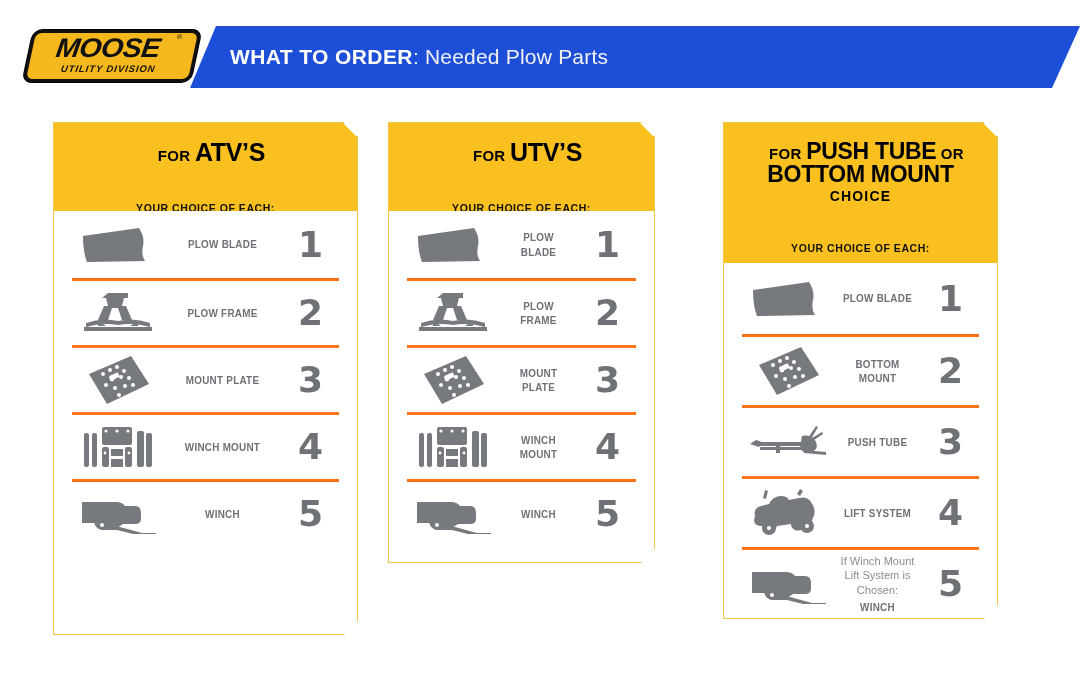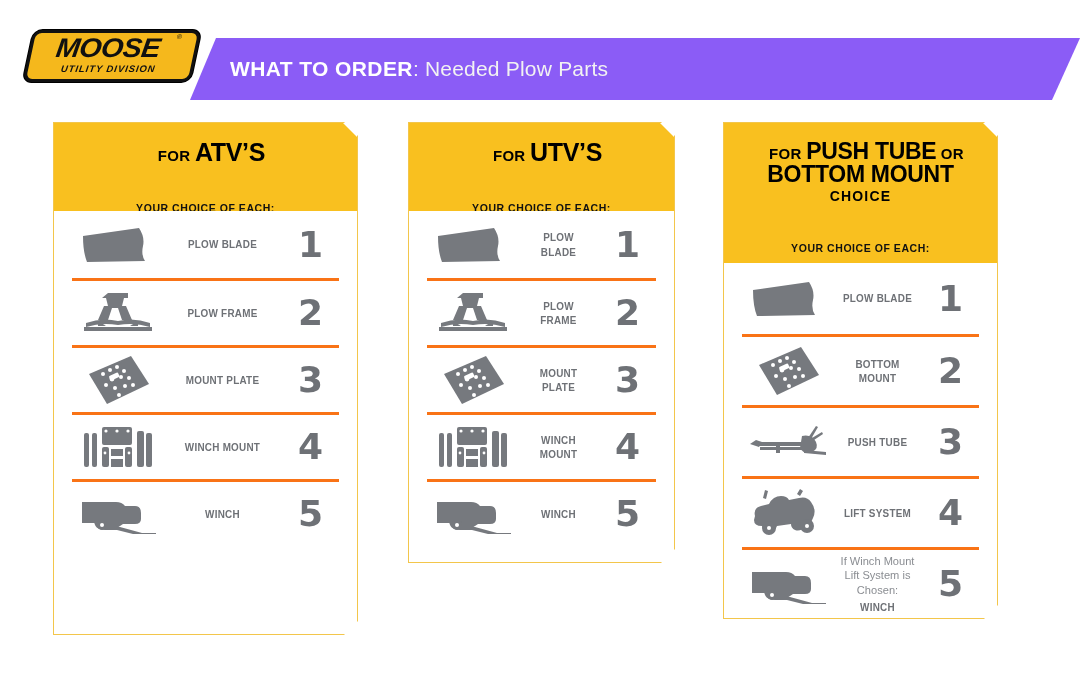--- a/index.html
+++ b/index.html
@@ -5,22 +5,22 @@
   html,body{margin:0;padding:0;}
   body{
     width:1080px;height:691px;background:#ffffff;
     font-family:"Liberation Sans", sans-serif;
     overflow:hidden;position:relative;
   }
 
   
   .header{position:absolute;left:0;top:22px;width:1080px;height:62px;}
   .header-bar{
-    position:absolute;left:190px;top:16px;width:890px;height:62px;
-    background:#8b5cf6;
+    position:absolute;left:190px;top:4px;width:890px;height:62px;
+    background:#1d4ed8;
     clip-path:polygon(26px 0, 890px 0, 862px 62px, 0px 62px);
   }
   .header-title{
     position:absolute;left:40px;top:50%;transform:translateY(-50%);
     white-space:nowrap;color:#fff;font-size:21px;letter-spacing:.2px;
   }
   .header-title .bold{font-weight:bold;letter-spacing:.4px;}
   .header-title .light{font-weight:normal;color:#f2f2f2;}
 
   .logo{
@@ -50,21 +50,21 @@
     transform:skewX(-10deg);
   }
 
   
   .card{
     position:absolute;background:#fff;
     border:1.5px solid #F3C64B;
     box-sizing:border-box;
   }
   .card-1{left:53px;top:122px;width:305px;height:513px;}
-  .card-2{left:408px;top:122px;width:267px;height:441px;}
+  .card-2{left:388px;top:122px;width:267px;height:441px;}
   .card-3{left:723px;top:122px;width:275px;height:497px;}
 
   .notch-tr{
     clip-path:polygon(0 0, calc(100% - 14px) 0, 100% 14px, 100% 100%, 0 100%);
   }
   .notch-trbr{
     clip-path:polygon(0 0, calc(100% - 14px) 0, 100% 14px,
                       100% calc(100% - 14px), calc(100% - 14px) 100%, 0 100%);
   }
 

